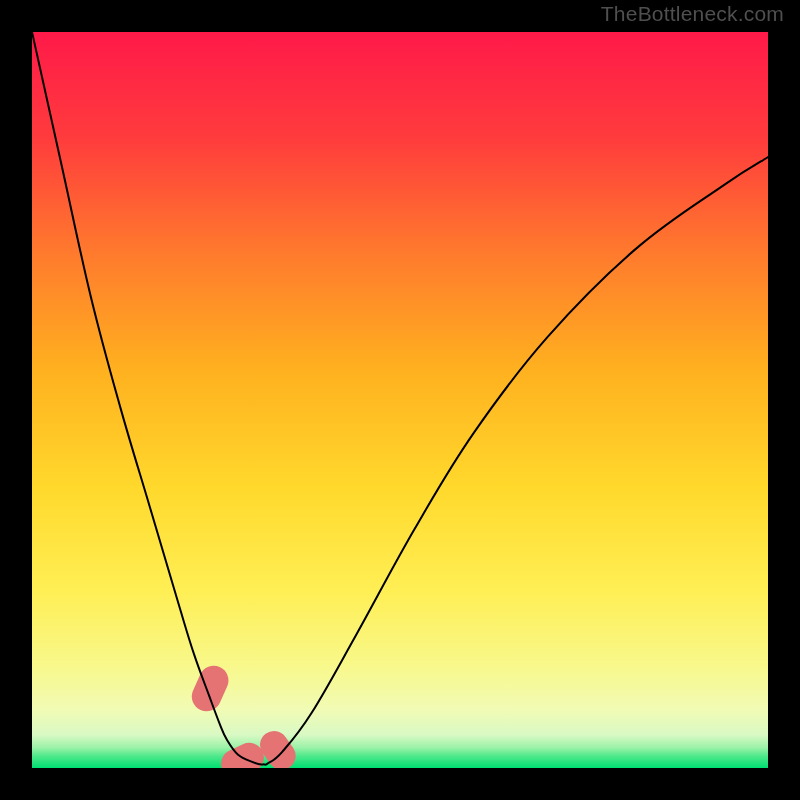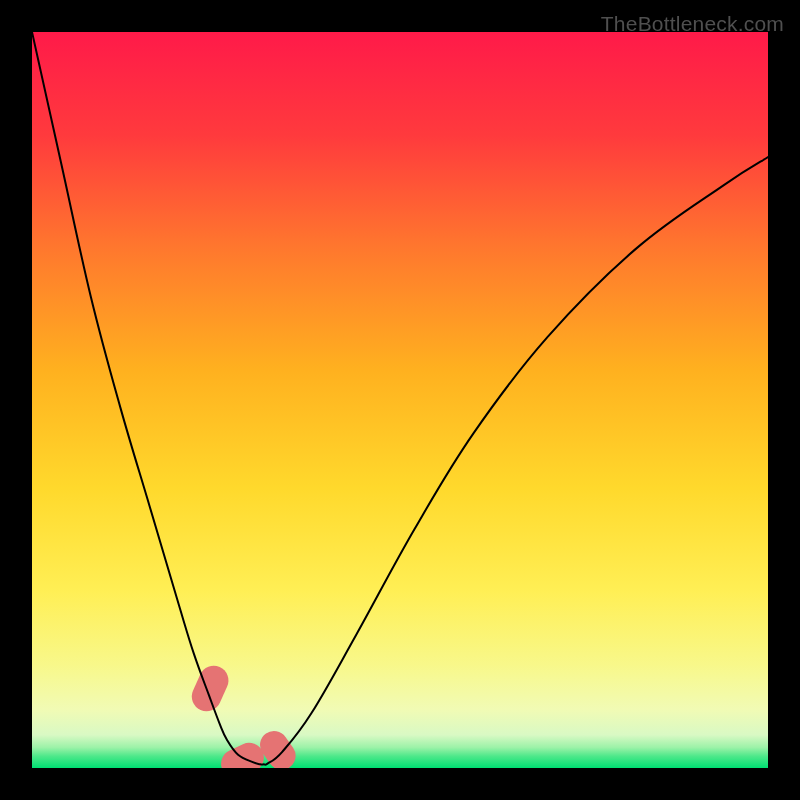--- a/index.html
+++ b/index.html
@@ -12,21 +12,21 @@
     font-family: Arial, Helvetica, sans-serif;
   }
   .frame {
     position: relative;
     width: 800px;
     height: 800px;
     background: #000;
   }
   .watermark {
     position: absolute;
-    top: 12px;
+    top: 2px;
     right: 16px;
     color: #4f4f4f;
     font-size: 21px;
     letter-spacing: 0.2px;
     font-weight: 500;
   }
   .plot {
     position: absolute;
     left: 32px;
     top: 32px;

